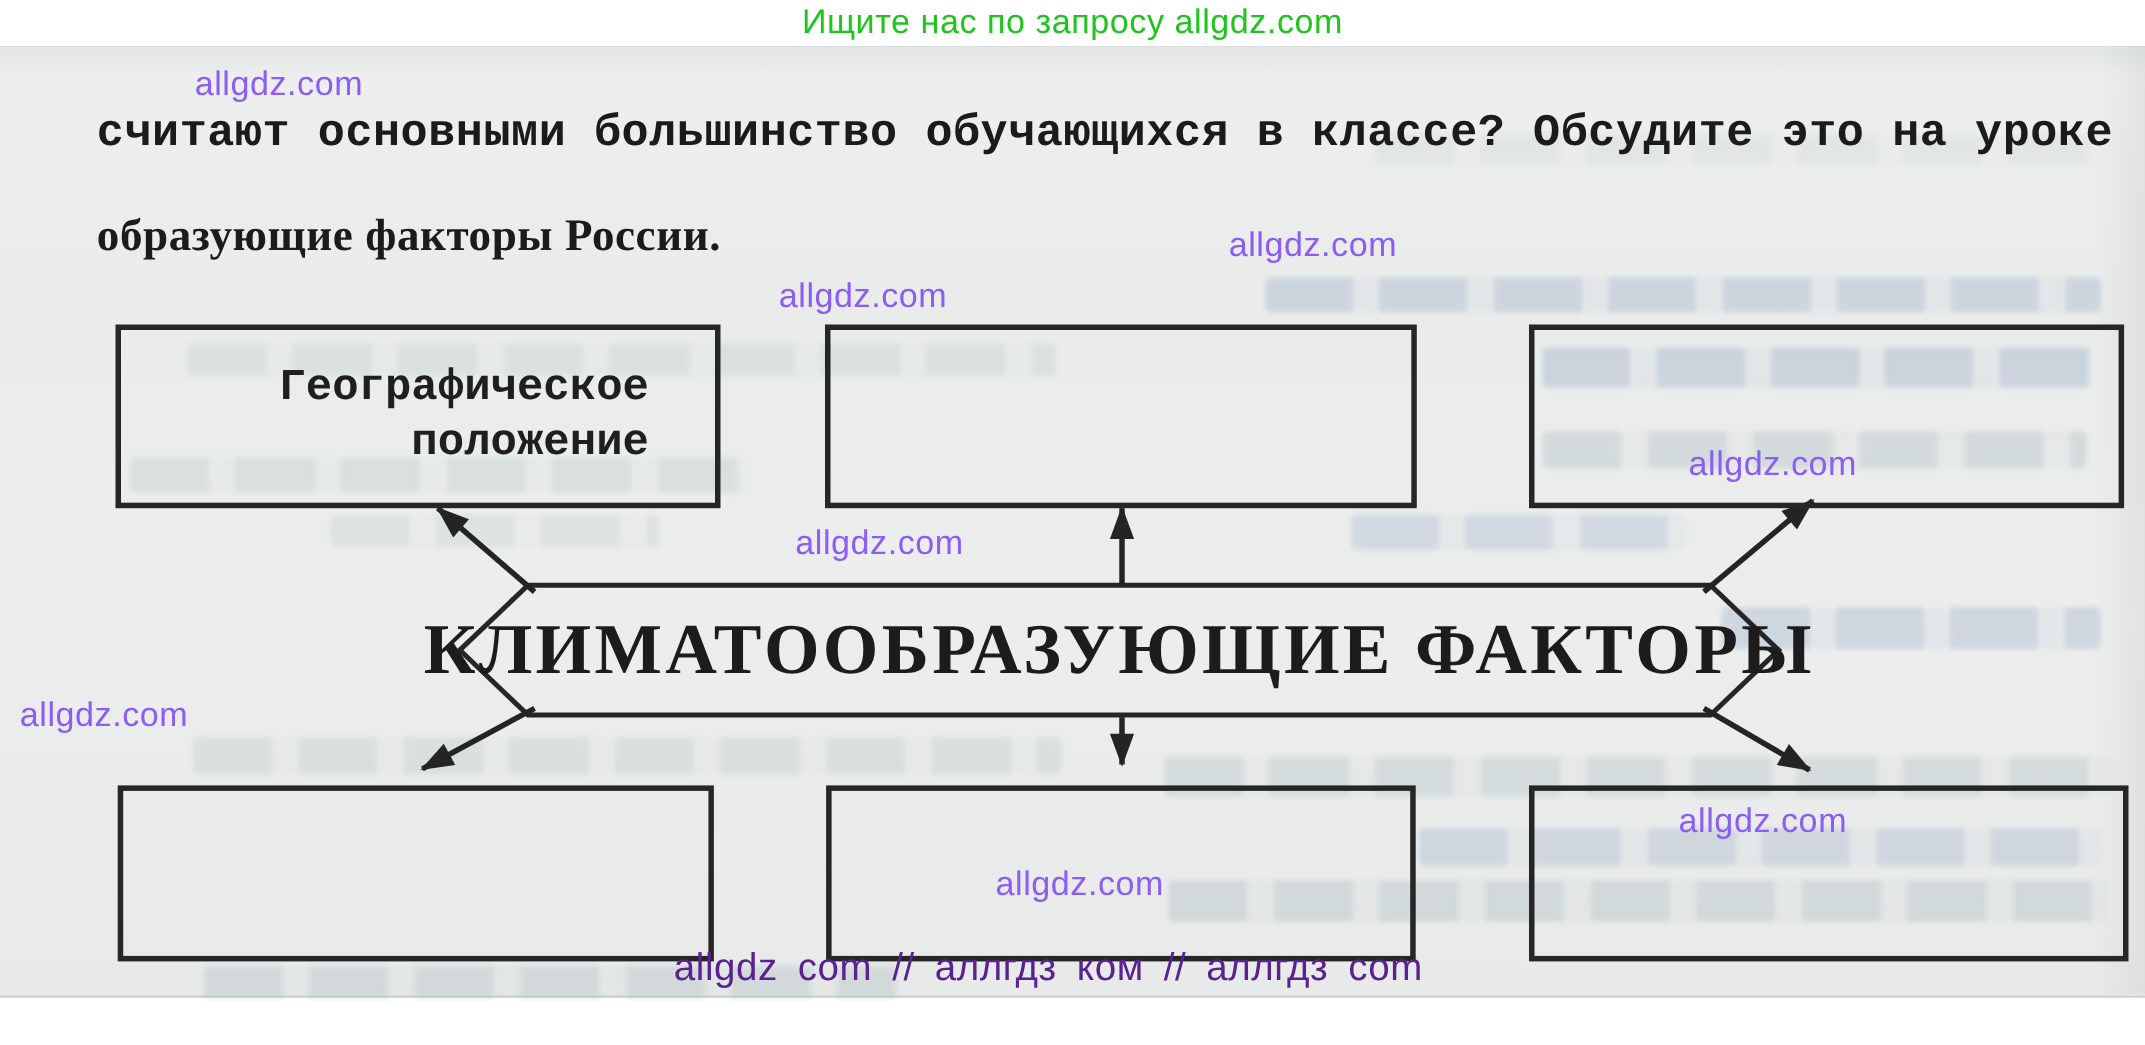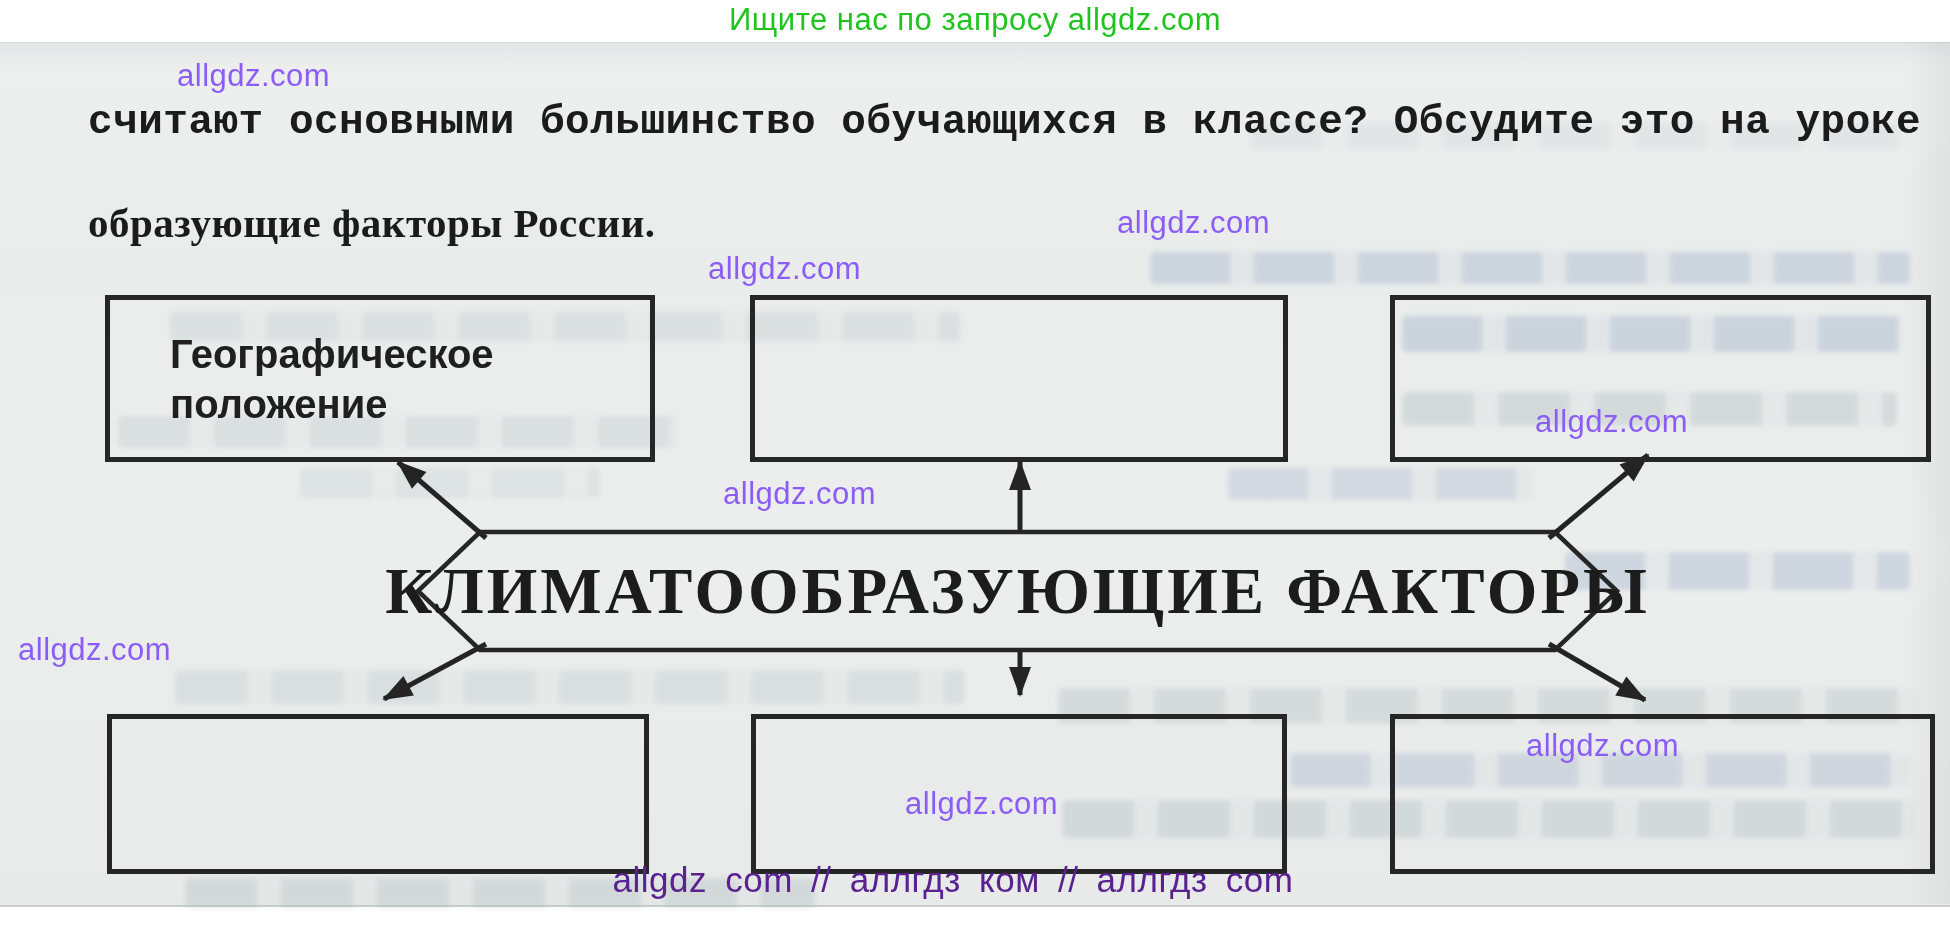--- a/index.html
+++ b/index.html
@@ -41,22 +41,22 @@
     font-size:41px;line-height:50px;color:#1b1b1b;letter-spacing:0.5px;
     white-space:nowrap;
   }
   .task-line.justified{white-space:normal;text-align:justify;text-align-last:justify;font-family:Liberation Mono, monospace;}
   
   .dbox{
     position:absolute;border:5px solid #262626;background:transparent;
     display:flex;align-items:center;justify-content:center;
   }
   .dbox-label{
-    width:420px;text-align:left;
-    font-family:Liberation Sans, sans-serif;font-weight:700;
+    width:420px;text-align:right;
+    font-family:Liberation Mono, monospace;font-weight:700;
     font-size:40px;line-height:50px;color:#1f1f1f;
   }
   .ribbon-label{
     position:absolute;left:480px;top:532px;width:1075px;height:118px;
     display:flex;align-items:center;justify-content:center;
     font-family:"Liberation Serif","DejaVu Serif",serif;font-weight:700;
     font-size:65px;letter-spacing:3px;color:#1c1c1c;white-space:nowrap;
   }
   svg.diagram{position:absolute;left:0;top:0;pointer-events:none;}
   
@@ -86,21 +86,21 @@
     <div class="ghost gray" style="left:1058px;top:688px;width:860px;height:36px;opacity:.22"></div>
     <div class="ghost blue" style="left:1290px;top:753px;width:620px;height:34px;opacity:.24"></div>
     <div class="ghost gray" style="left:1062px;top:800px;width:855px;height:38px;opacity:.24"></div>
     <div class="ghost gray" style="left:185px;top:878px;width:630px;height:30px;opacity:.22"></div>
     <div class="ghost gray" style="left:1250px;top:122px;width:660px;height:28px;opacity:.10"></div>
   </div>
 
   <div class="promo">Ищите нас по запросу allgdz.com</div>
 
   <div class="task-line justified" style="top:97px">считают основными большинство обучающихся в классе? Обсудите это на уроке</div>
-  <div class="task-line" style="top:198px">образующие факторы России.</div>
+  <div class="task-line" style="top:188px">образующие факторы России.</div>
 
   <svg class="diagram" width="1950" height="950" viewBox="0 0 1950 950">
     <defs>
       <marker id="arr" markerUnits="userSpaceOnUse" markerWidth="34" markerHeight="26" refX="29" refY="12" orient="auto">
         <polygon points="1,1 31,12 1,23" fill="#242424"></polygon>
       </marker>
     </defs>
 
     <polygon points="480,532 1555,532 1617,591 1555,650 480,650 418,591" fill="none" stroke="#262626" stroke-width="4.5"></polygon>
 

